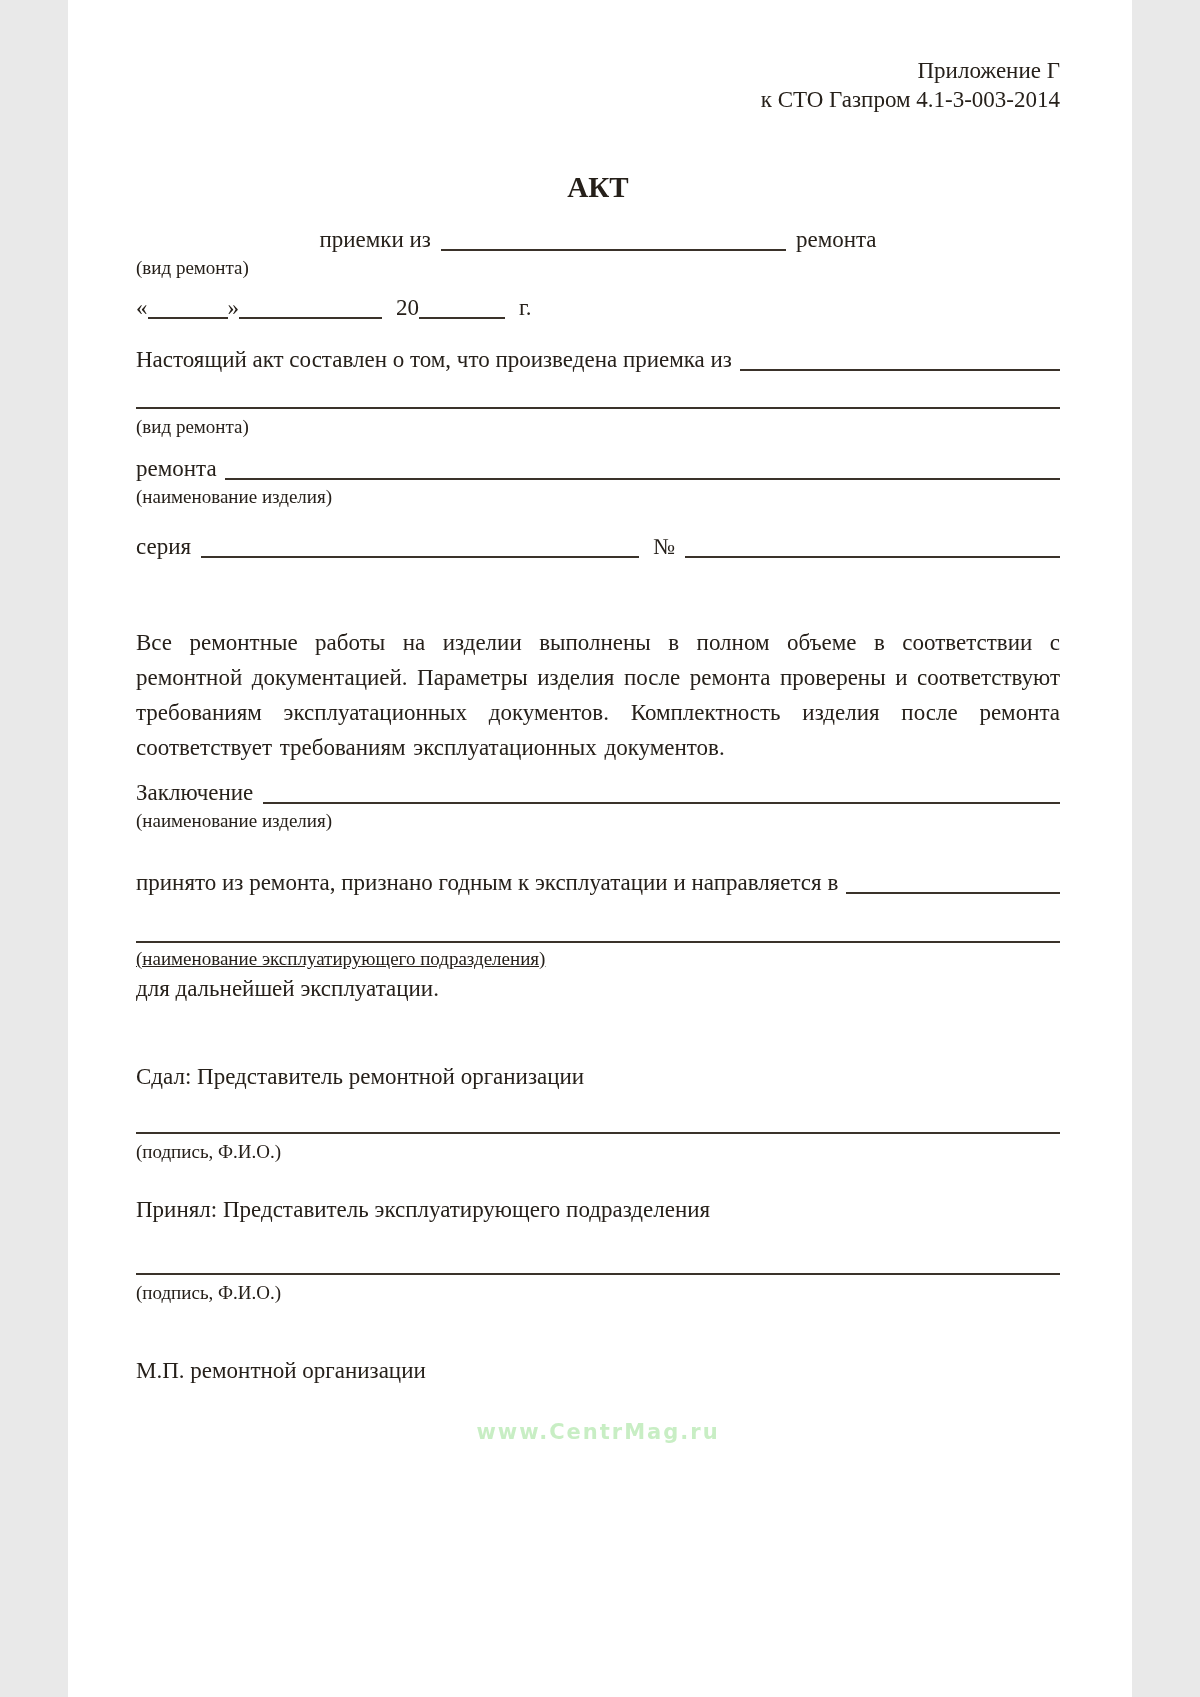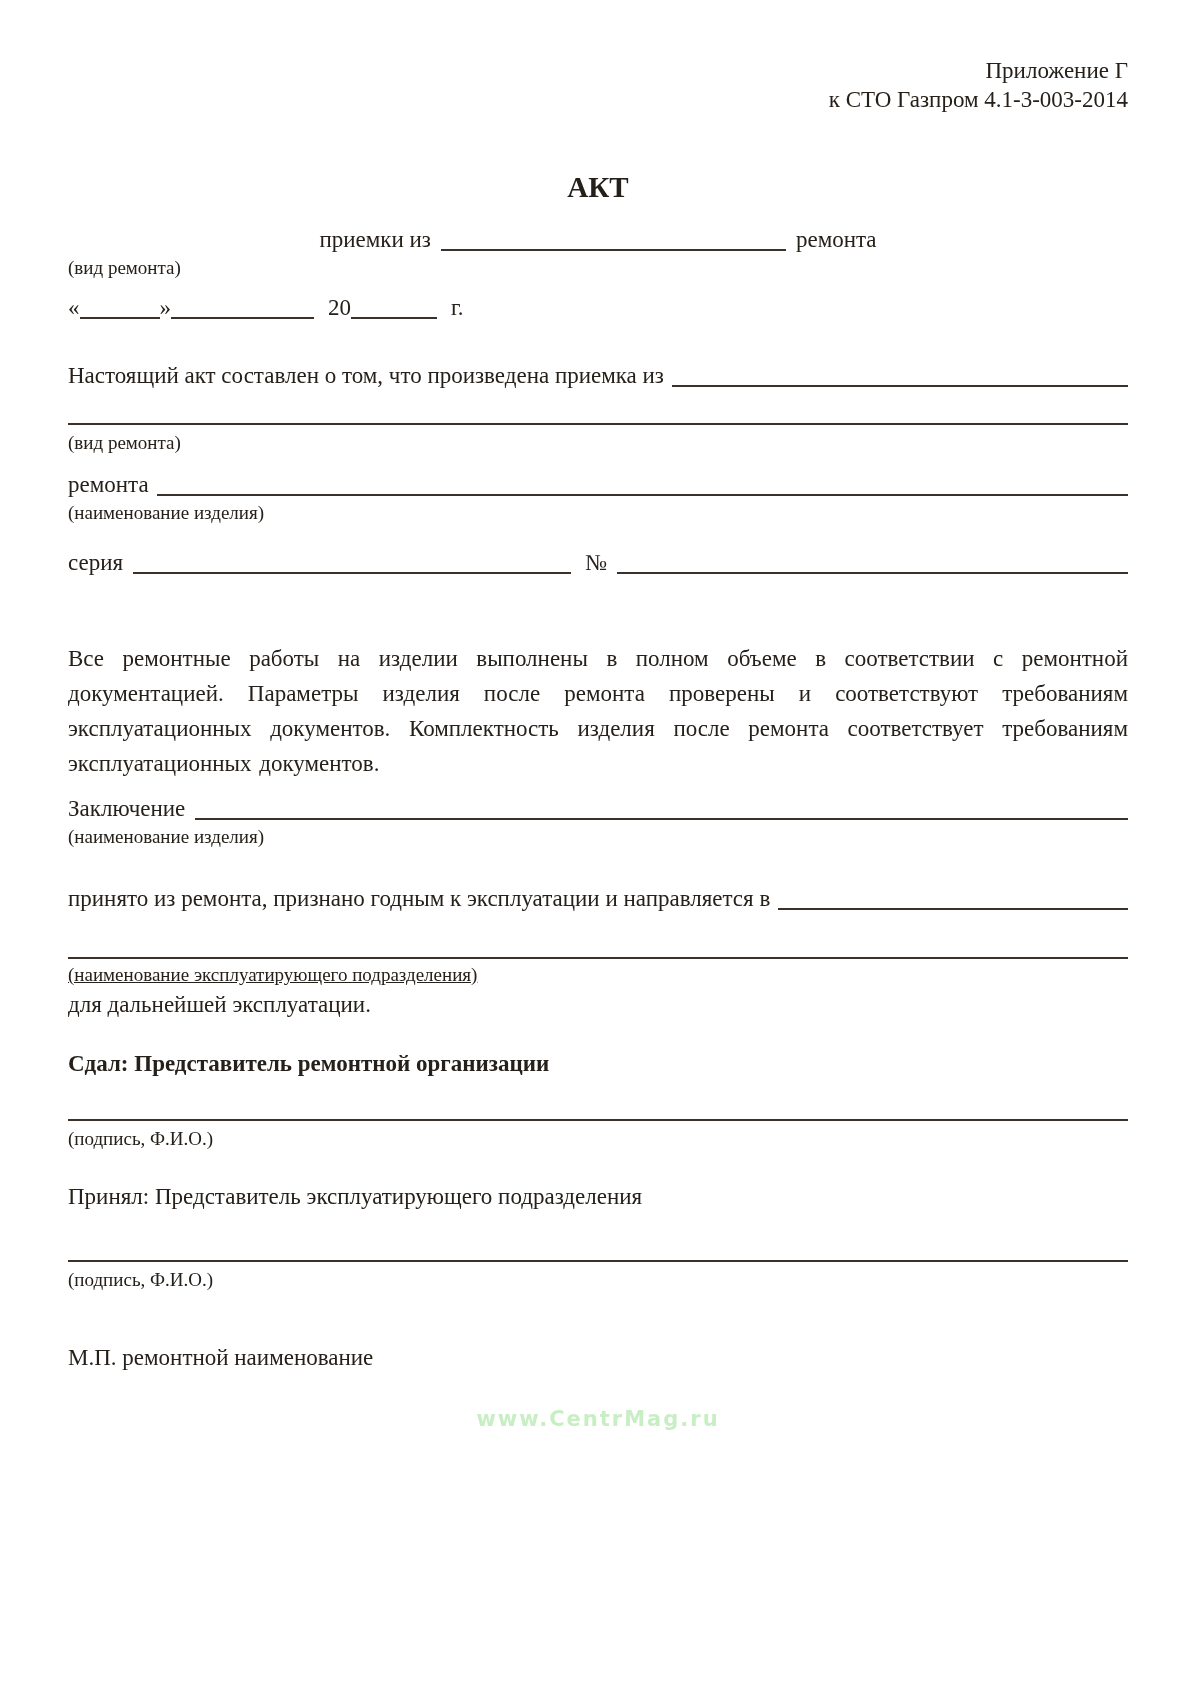--- a/index.html
+++ b/index.html
@@ -2,21 +2,21 @@
 <html style="--text: #26201a; --line: #3a322a; --watermark: #c8eec4;"><head>
 <meta charset="utf-8">
 <style>
   :root{
     --text:#26201a;
     --line:#3a322a;
     --watermark:#c8eec4;
   }
   html,body{margin:0;padding:0;background:#e9e9e9;}
   .page{
-    width:1200px;height:1697px;background:#ffffff;margin:0 auto;
+    width:1064px;height:1697px;background:#ffffff;margin:0 auto;
     font-family:"Liberation Serif","DejaVu Serif",serif;
     color:var(--text);font-size:23px;position:relative;overflow:hidden;
     box-sizing:border-box;
   }
   .content{padding:0 72px 0 68px;}
   .doc-header{padding-top:56px;text-align:right;line-height:29px;}
   .title{text-align:center;font-weight:bold;font-size:29px;line-height:30px;}
   .row{display:flex;align-items:flex-end;line-height:28px;height:28px;}
   .row.center{justify-content:center;}
   .bl{border-bottom:2px solid var(--line);height:0;align-self:flex-end;margin-bottom:3px;}
@@ -60,21 +60,21 @@
     <div class="row" style="margin-top:14px;">
       <span>«</span>
       <span class="bl" style="width:80px;"></span>
       <span>»</span>
       <span class="bl" style="width:143px;"></span>
       <span class="gap14">20</span>
       <span class="bl" style="width:86px;"></span>
       <span class="gap14">г.</span>
     </div>
 
-    <div class="row" style="margin-top:40px;">
+    <div class="row" style="margin-top:24px;">
       <span>Настоящий акт составлен о том, что произведена приемка из</span>
       <span class="bl fill gap8"></span>
     </div>
 
     <div class="blank-line" style="margin-top:33px;"></div>
     <div class="caption" style="margin-top:6px;">(вид ремонта)</div>
 
     <div class="row" style="margin-top:16px;">
       <span>ремонта</span>
       <span class="bl fill gap8"></span>
@@ -98,26 +98,26 @@
 
     <div class="row" style="margin-top:36px;">
       <span>принято из ремонта, признано годным к эксплуатации и направляется в</span>
       <span class="bl fill gap8"></span>
     </div>
 
     <div class="blank-line" style="margin-top:44px;"></div>
     <div class="caption" style="margin-top:4px;text-decoration:underline;">(наименование эксплуатирующего подразделения)</div>
     <div style="margin-top:4px;line-height:28px;">для дальнейшей эксплуатации.</div>
 
-    <div style="margin-top:31px;line-height:28px;font-weight:bold;">Сдал: Представитель ремонтной организации</div>
+    <div style="margin-top:60px;line-height:28px;">Сдал: Представитель ремонтной организации</div>
     <div class="blank-line" style="margin-top:41px;"></div>
     <div class="caption" style="margin-top:6px;">(подпись, Ф.И.О.)</div>
 
     <div style="margin-top:32px;line-height:28px;">Принял: Представитель эксплуатирующего подразделения</div>
     <div class="blank-line" style="margin-top:49px;"></div>
     <div class="caption" style="margin-top:6px;">(подпись, Ф.И.О.)</div>
 
-    <div style="margin-top:52px;line-height:28px;">М.П. ремонтной наименование</div>
+    <div style="margin-top:52px;line-height:28px;">М.П. ремонтной организации</div>
 
     <div class="watermark" style="margin-top:32px;">www.CentrMag.ru</div>
 
   </div>
 </div>
 
 </body></html>

